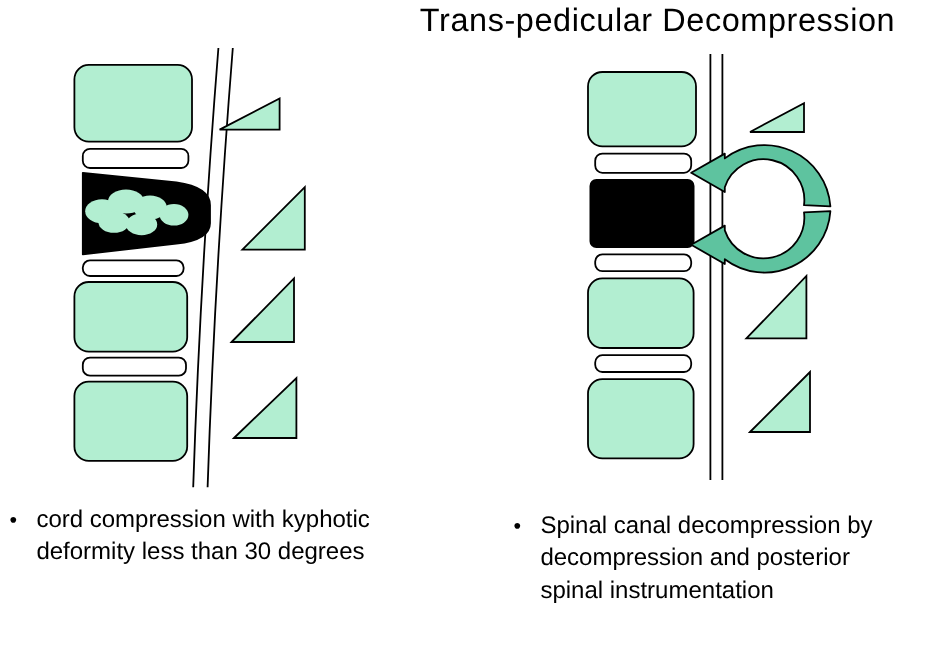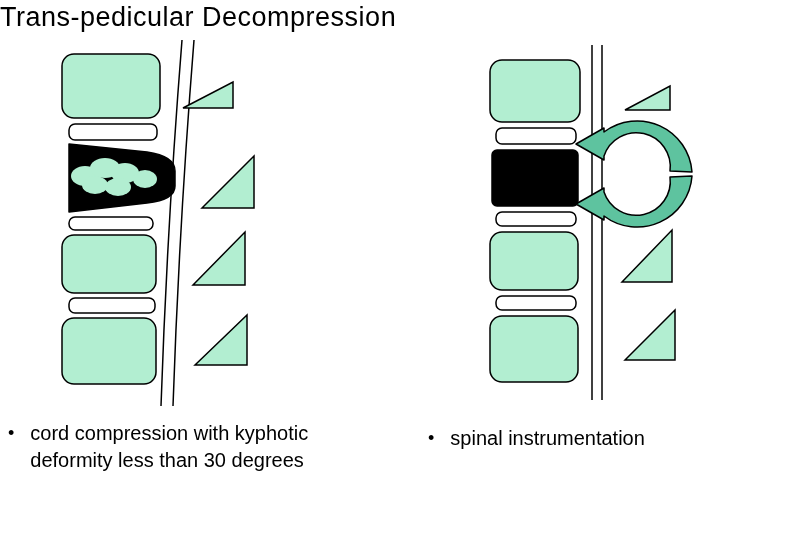--- a/index.html
+++ b/index.html
@@ -10,21 +10,21 @@
     background: #ffffff;
     font-family: "Liberation Sans", sans-serif;
     color: #000;
     overflow: hidden;
   }
   .title {
     position: absolute;
     top: 2px;
     left: 0;
     width: 746px;
-    text-align: left;
+    text-align: right;
     font-size: 27px;
     font-weight: 400;
     letter-spacing: 0.5px;
   }
   .diagram { position: absolute; }
   .outline { stroke: #000; stroke-width: 1.5; }
   .canal { stroke: #000; stroke-width: 1.5; fill: none; }
   .bullet-block {
     position: absolute;
     display: flex;
@@ -96,17 +96,19 @@
     <span class="bullet-marker">•</span>
     <div>
       <div>cord compression with kyphotic</div>
       <div>deformity less than 30 degrees</div>
     </div>
   </div>
 
   <div class="bullet-block" style="left:428px; top:425px; width:340px;">
     <span class="bullet-marker">•</span>
     <div>
+      <div>Spinal canal decompression  by</div>
+      <div>decompression and posterior</div>
       <div>spinal instrumentation</div>
     </div>
   </div>
 
 </div>
 
 </body></html>

